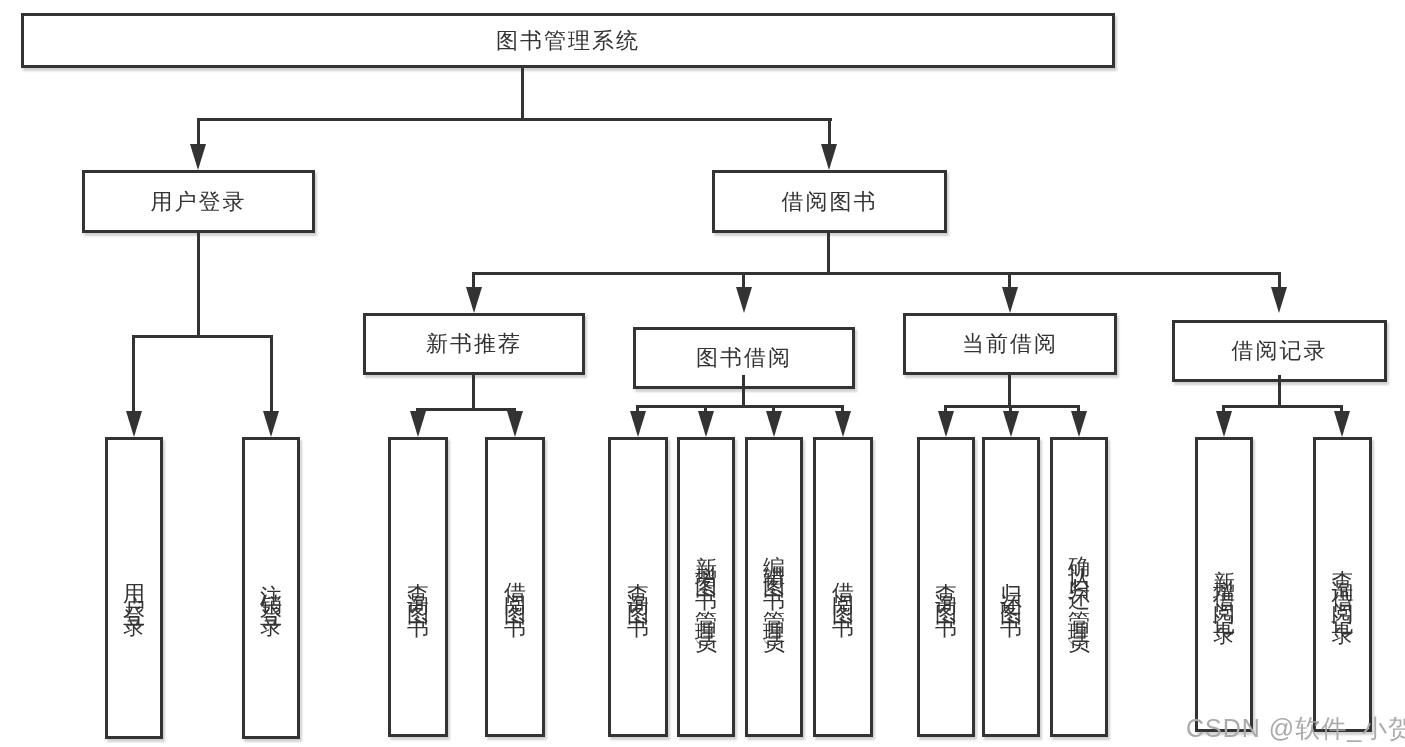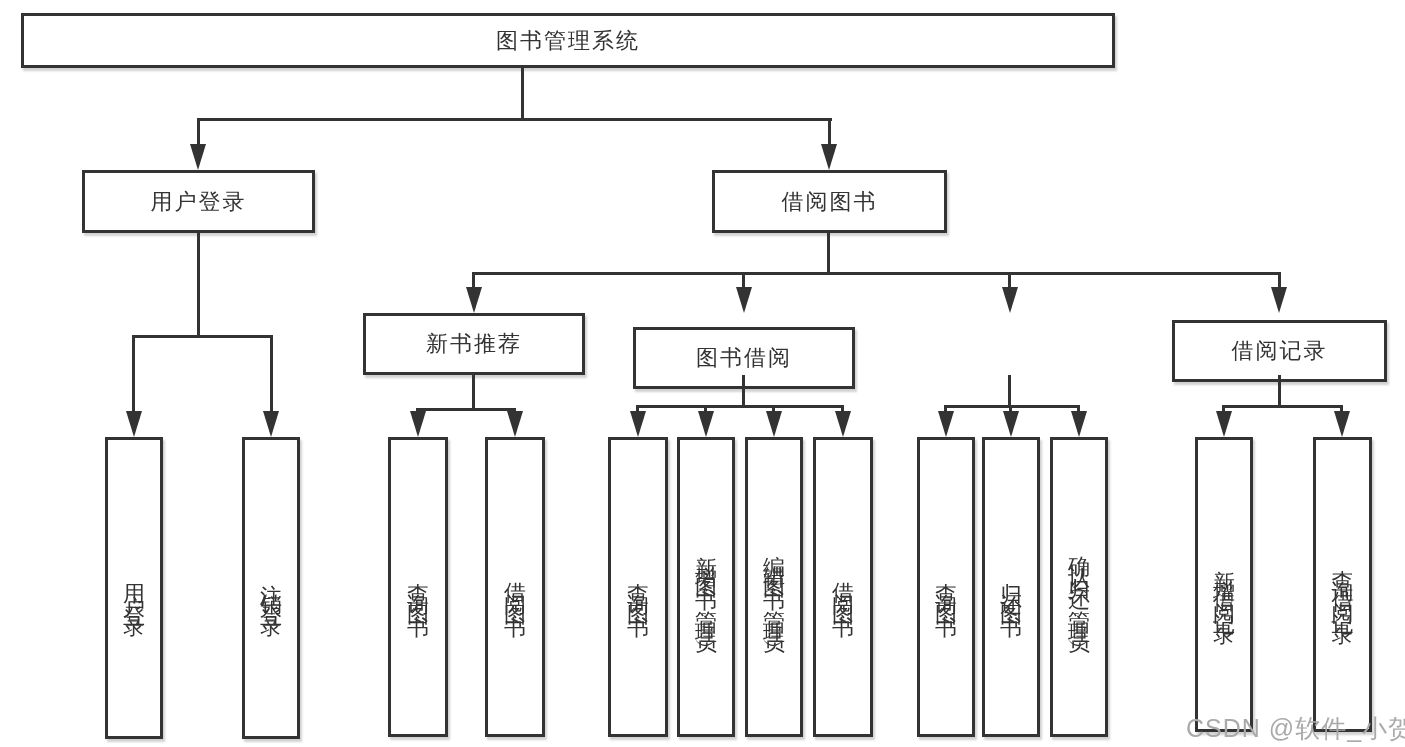--- a/index.html
+++ b/index.html
@@ -53,20 +53,23 @@
   </div>
 
   <div class="node" style="left:363px;top:313px;width:222px;height:62px;">
     <span>新书推荐</span>
   </div>
 
   <div class="node" style="left:633px;top:313px;width:222px;height:62px;margin-top:14px;">
     <span>图书借阅</span>
   </div>
 
+  <div class="node" style="left:903px;top:313px;width:214px;height:62px;">
+    <span>当前借阅</span>
+  </div>
 
   <div class="node" style="left:1172px;top:313px;width:215px;height:62px;margin-top:7px;">
     <span>借阅记录</span>
   </div>
 
   <div class="leaf" style="left:105px;top:437px;width:58px;height:302px;">
     <span class="vtext">用户登录</span>
   </div>
   <div class="leaf" style="left:242px;top:437px;width:58px;height:302px;">
     <span class="vtext">注销登录</span>

